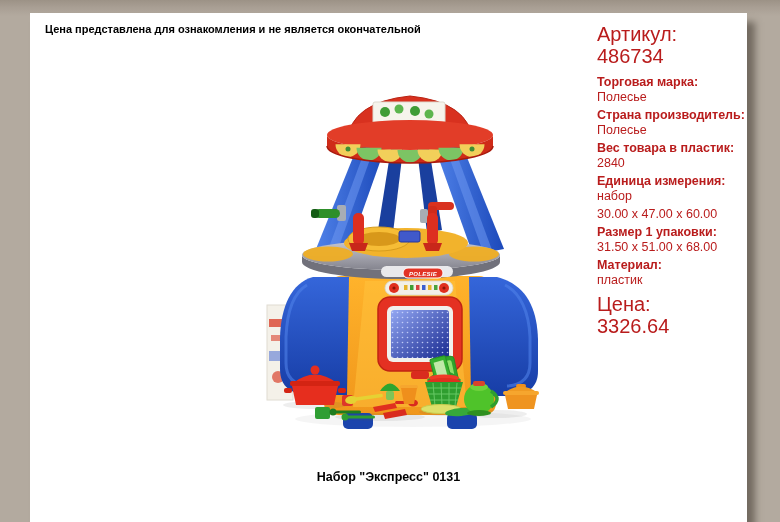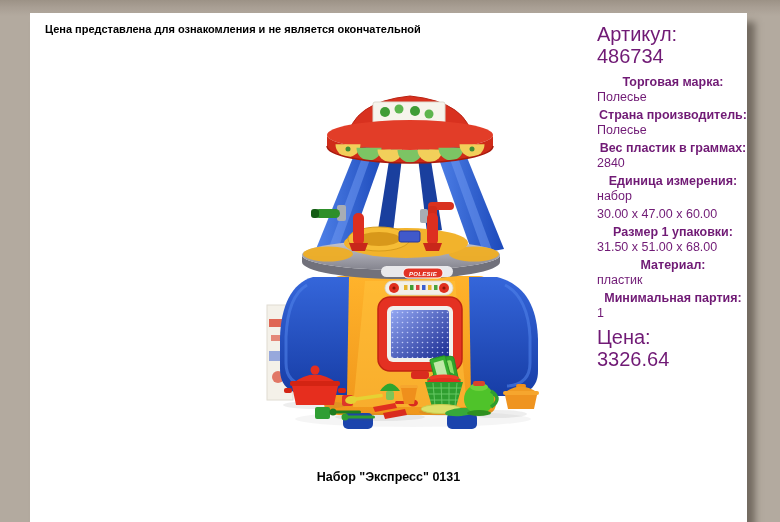--- a/index.html
+++ b/index.html
@@ -18,27 +18,27 @@
     box-shadow:8px 9px 7px rgba(62,55,46,0.55);
   }
   .disclaimer {
     position:absolute; left:15px; top:10px;
     font-size:11px; font-weight:bold; color:#000;
   }
   .photo {
     position:absolute; left:235px; top:72px; width:315px; height:356px;
   }
   .details {
-    position:absolute; left:567px; top:10px; width:152px; color:#701a75;
+    position:absolute; left:567px; top:10px; width:152px; color:#b91c1c;
   }
   .article-label, .price-label { font-size:20px; line-height:22px; }
   .article-value, .price-value { font-size:20px; line-height:23px; }
   .article-value { margin-bottom:7px; }
   .field { margin-top:3px; }
-  .flabel { font-size:12.5px; font-weight:bold; line-height:15px;text-align:center; }
+  .flabel { font-size:12.5px; font-weight:bold; line-height:15px; }
   .fvalue { font-size:12.5px; line-height:15px; }
   .price { margin-top:5px; }
   .caption {
     position:absolute; left:0; right:0; top:457px;
     text-align:center; font-size:12.5px; font-weight:bold; color:#000;
   }
 </style>
 </head>
 <body>
 
@@ -259,41 +259,37 @@
 
       <div class="field">
         <div class="flabel">Торговая марка:</div>
         <div class="fvalue">Полесье</div>
       </div>
       <div class="field">
         <div class="flabel">Страна производитель:</div>
         <div class="fvalue">Полесье</div>
       </div>
       <div class="field">
-        <div class="flabel">Вес пластик в граммах:</div>
+        <div class="flabel">Вес товара в пластик:</div>
         <div class="fvalue">2840</div>
       </div>
       <div class="field">
         <div class="flabel">Единица измерения:</div>
         <div class="fvalue">набор</div>
       </div>
       <div class="field">
         <div class="fvalue">30.00 x 47.00 x 60.00</div>
       </div>
       <div class="field">
         <div class="flabel">Размер 1 упаковки:</div>
         <div class="fvalue">31.50 x 51.00 x 68.00</div>
       </div>
       <div class="field">
         <div class="flabel">Материал:</div>
         <div class="fvalue">пластик</div>
-      </div>
-      <div class="field">
-        <div class="flabel">Минимальная партия:</div>
-        <div class="fvalue">1</div>
       </div>
 
       <div class="price">
         <div class="price-label">Цена:</div>
         <div class="price-value">3326.64</div>
       </div>
     </div>
 
     <div class="caption">Набор "Экспресс" 0131</div>
   </div>

